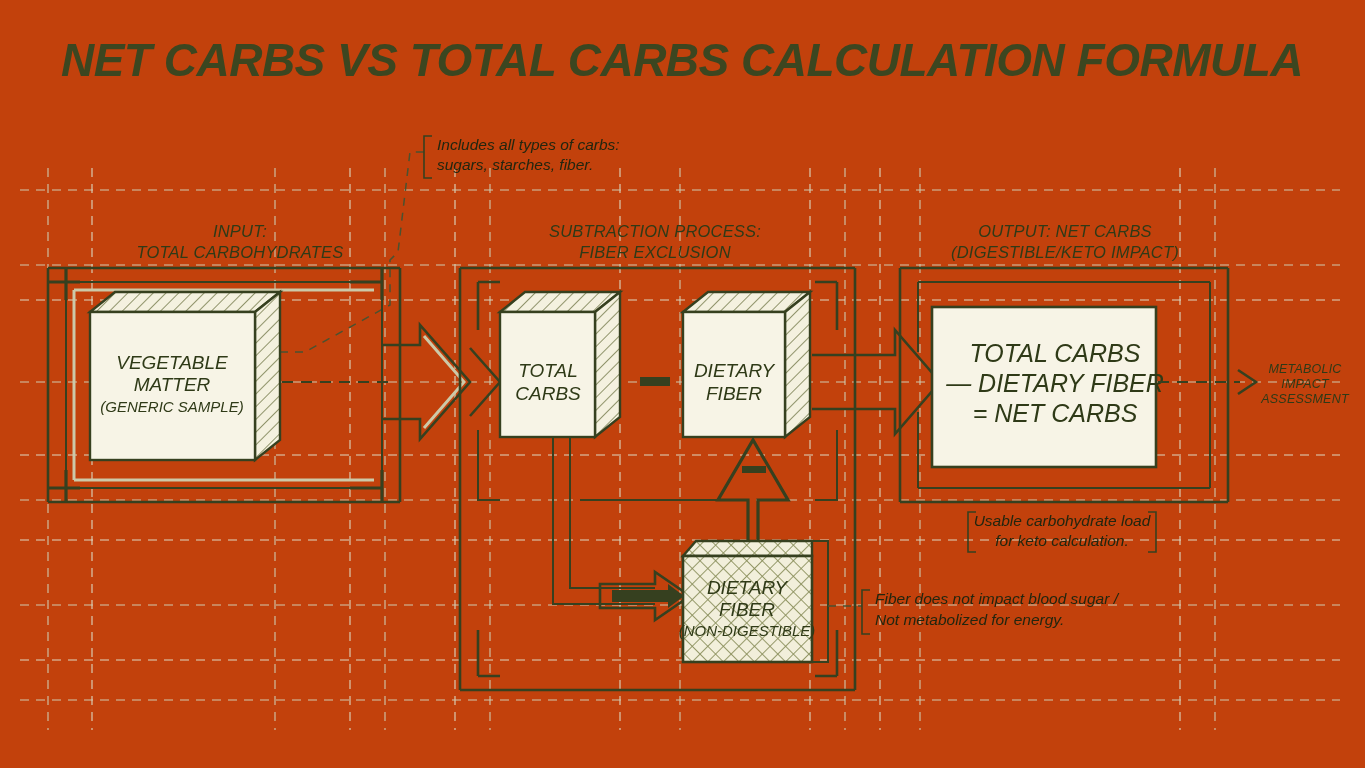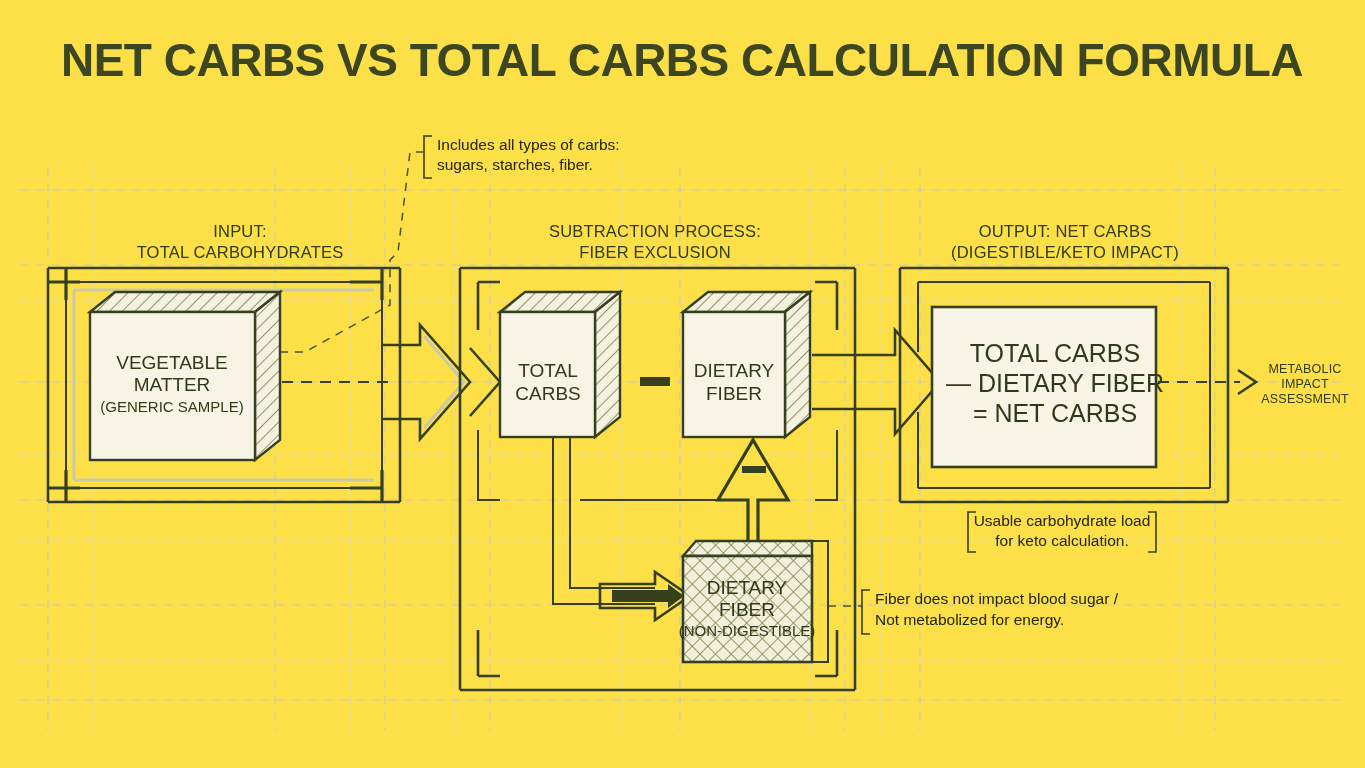--- a/index.html
+++ b/index.html
@@ -11,21 +11,22 @@
   body {
     width: 1365px;
     height: 768px;
     overflow: hidden;
     font-family: "Liberation Sans", sans-serif;
   }
   #diagram-root {
     position: relative;
     width: 1365px;
     height: 768px;
-    background: #fde047;
+    background: #c2410c;
+    font-style: italic;
   }
   svg#scene {
     position: absolute;
     top: 0;
     left: 0;
     width: 1365px;
     height: 768px;
     display: block;
   }
   .ink      { fill: none; stroke: #36401f; }

